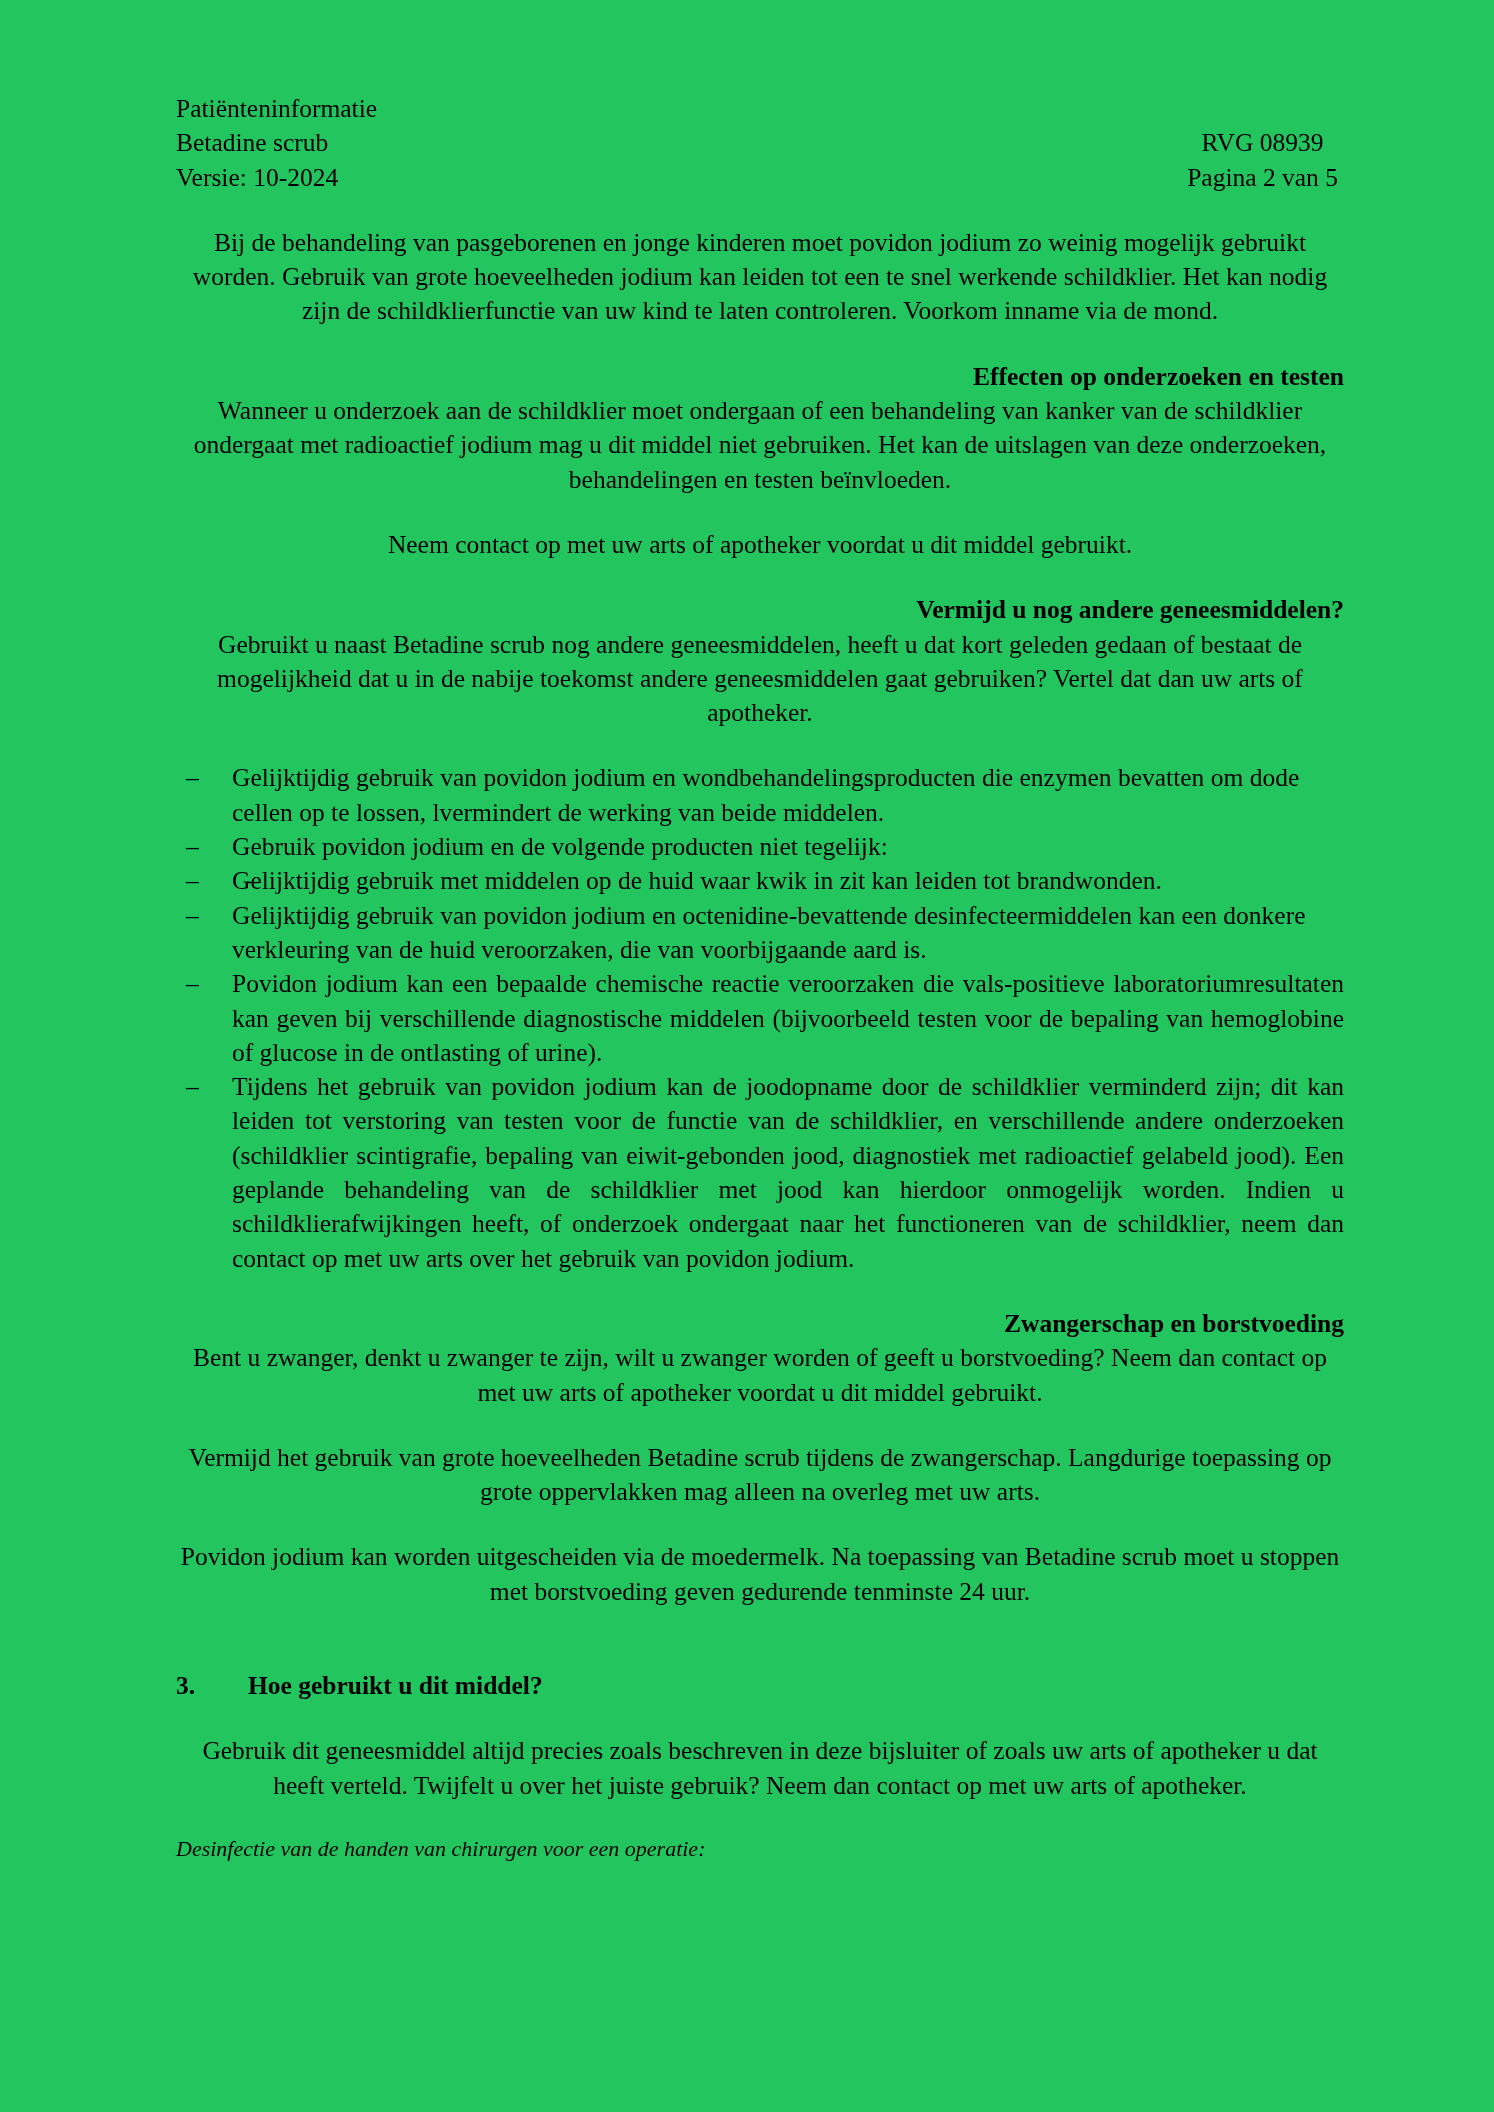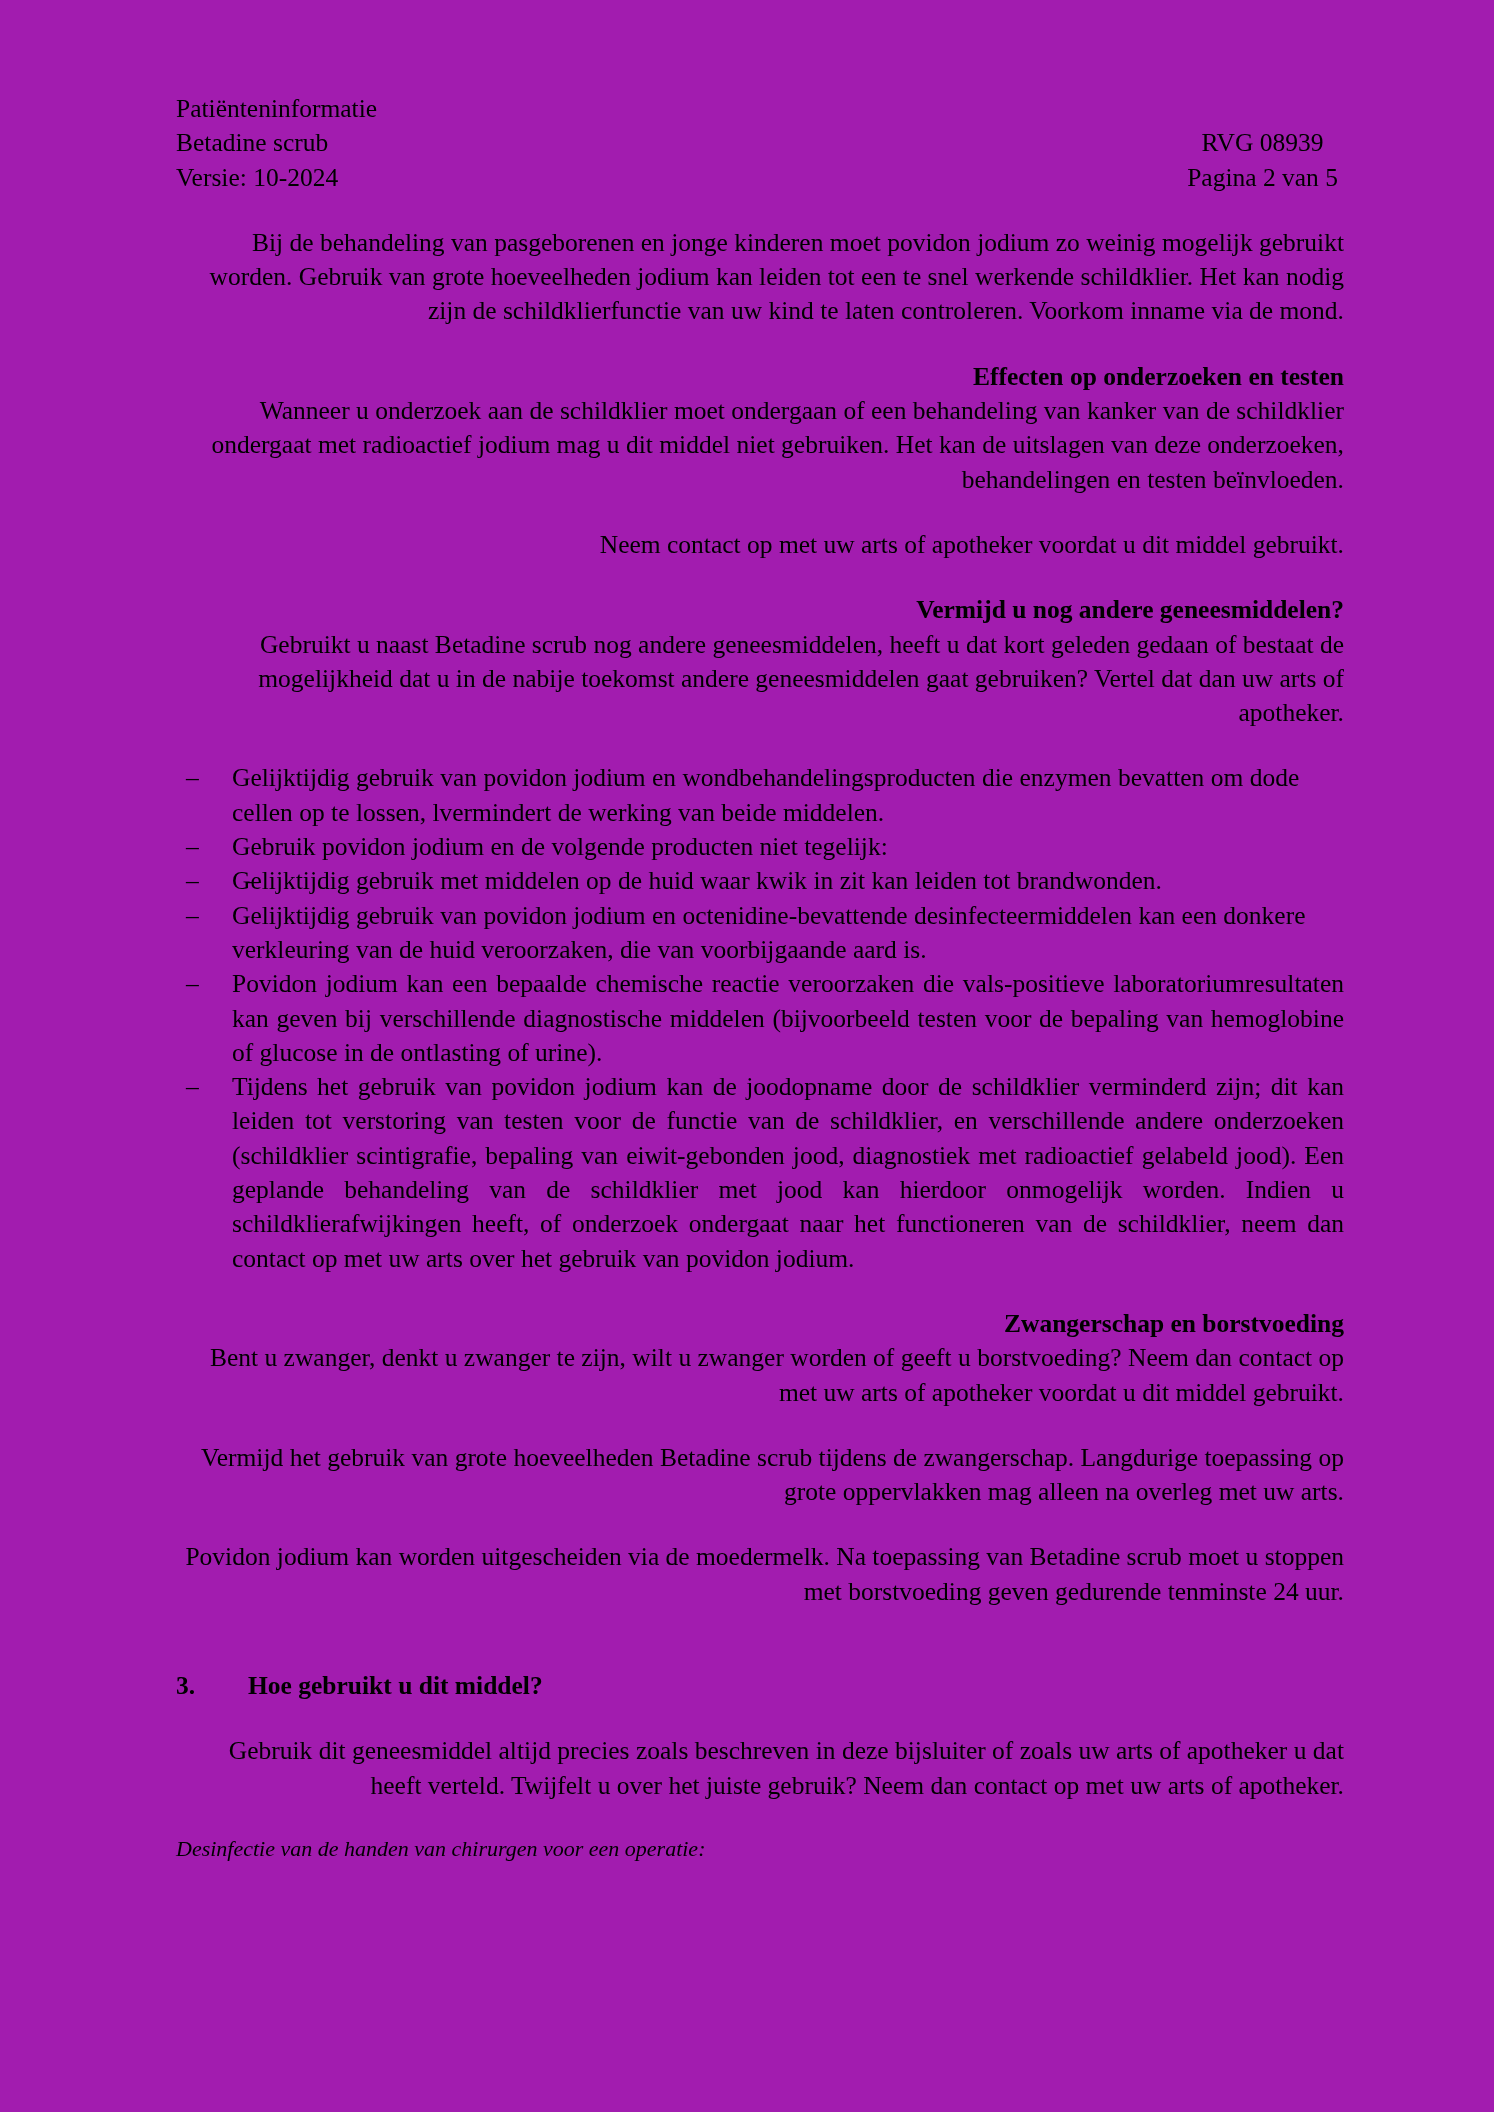--- a/index.html
+++ b/index.html
@@ -9,21 +9,21 @@
     background: #ffffff;
   }
   body {
     font-family: "Liberation Serif", "DejaVu Serif", serif;
     color: #000000;
   }
   .page {
     width: 1494px;
     height: 2112px;
     box-sizing: border-box;
-    background: #a21caf;
+    background: #22c55e;
     position: relative;
     overflow: hidden;
     padding: 92px 150px 0 176px;
   }
   .doc-header {
     display: flex;
     justify-content: space-between;
     align-items: flex-start;
     font-size: 25.5px;
     line-height: 1.345;
@@ -34,21 +34,21 @@
   .doc-header-left div,
   .doc-header-right div { white-space: pre; }
   .hdr-spacer { visibility: hidden; }
 
   .body-block {
     font-size: 25.5px;
     line-height: 1.345;
   }
   p.para {
     margin: 0;
-    text-align: right;
+    text-align: center;
   }
   .gap-md { height: 31px; }
   .gap-xl { height: 60px; }
 
   h3.heading {
     margin: 0;
     font-size: 25.5px;
     font-weight: bold;
     line-height: 1.345;
     text-align: right;

